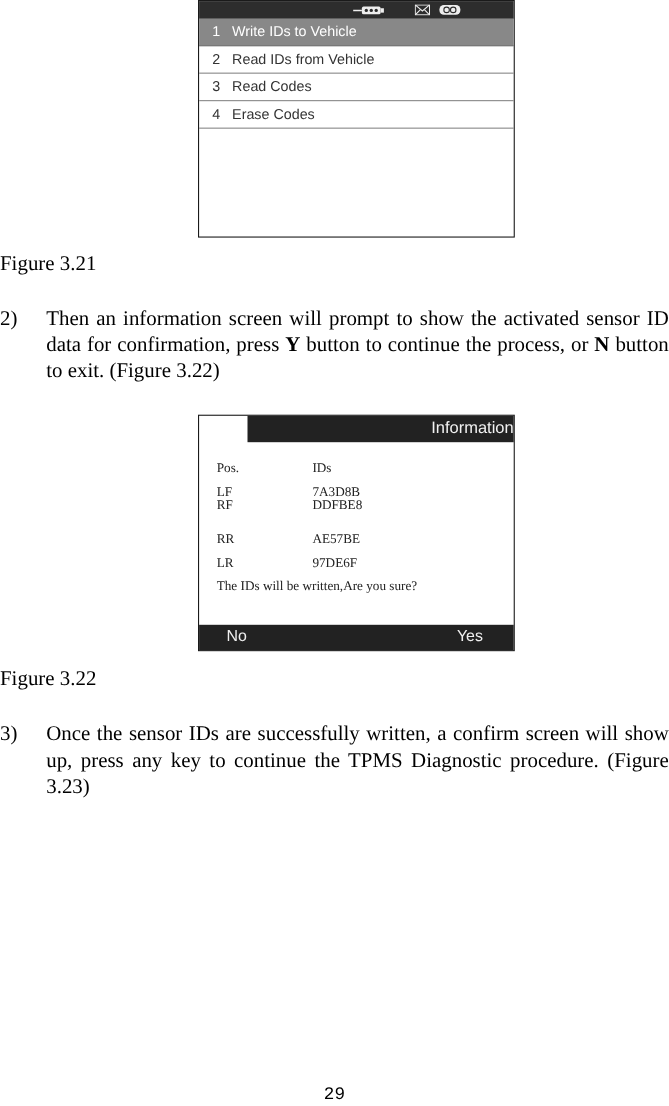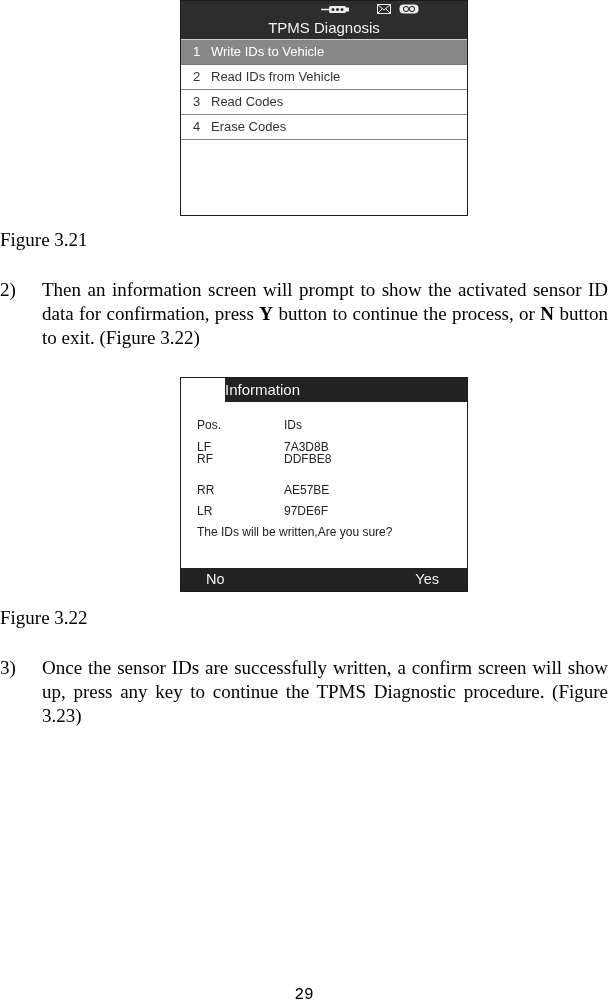--- a/index.html
+++ b/index.html
@@ -17,23 +17,23 @@
   .batt-icon { position: absolute; left: 218px; top: 3px; width: 20px; height: 10px; }
   .title-bar { height: 22px; background: #2d2d2d; color: #f0f0f0; text-align: center;
                font-size: 15px; line-height: 22px; border-bottom: 1px solid #d0d0d0; }
   .menu-item { height: 24px; line-height: 24px; font-size: 13px; color: #333;
                border-bottom: 1px solid #888; padding-left: 12px; white-space: nowrap; }
   .menu-item.selected { background: #888888; color: #ffffff; border-bottom: 1px solid #777; }
   .menu-item .num { display: inline-block; width: 18px; }
 
   
   #fig2 { top: 377px; height: 213px; }
-  .info-title { height: 24px; background: #222; color: #f2f2f2; text-align: left;
+  .info-title { height: 24px; background: #222; color: #f2f2f2; text-align: right;
                 font-size: 15px; line-height: 24px; margin-left: 44px; }
-  .info-body { position: relative; height: 164px; }
+  .info-body { position: relative; height: 164px; font-family: Liberation Serif, serif; }
   .info-row { position: absolute; left: 16px; font-size: 12px; color: #222; }
   .info-row .pos { display: inline-block; width: 87px; }
   .info-msg { position: absolute; left: 16px; top: 123px; font-size: 12px; color: #222; }
   .softkey-bar { position: absolute; bottom: 0; left: 0; right: 0; height: 23px;
                  background: #222; color: #f0f0f0; font-size: 14.5px; line-height: 23px; }
   .softkey-no { position: absolute; left: 25px; }
   .softkey-yes { position: absolute; right: 28px; }
 
   .caption { position: absolute; width: 608px; text-align: left; font-size: 19px; }
   .step { position: absolute; left: 0; width: 608px; font-size: 19px; line-height: 24px; }
@@ -61,21 +61,20 @@
         <line x1="13.5" y1="9.5" x2="9" y2="5" stroke="#eee"></line>
     </svg>
     <svg class="batt-icon" viewBox="0 0 20 10">
       <rect x="0.5" y="0.5" width="19" height="9" rx="4" fill="#eee"></rect>
       <circle cx="7" cy="5" r="3" fill="#2d2d2d"></circle>
         <circle cx="13" cy="5" r="3" fill="#2d2d2d"></circle>
       <circle cx="7" cy="5" r="2" fill="#eee"></circle>
         <circle cx="13" cy="5" r="2" fill="#eee"></circle>
     </svg>
   </div>
-  <div class="title-bar">TPMS Diagnosis</div>
   <div class="menu-item selected">
     <span class="num">1</span><span>Write IDs to Vehicle</span>
   </div>
   <div class="menu-item">
     <span class="num">2</span><span>Read IDs from Vehicle</span>
   </div>
   <div class="menu-item">
     <span class="num">3</span><span>Read Codes</span>
   </div>
   <div class="menu-item">

